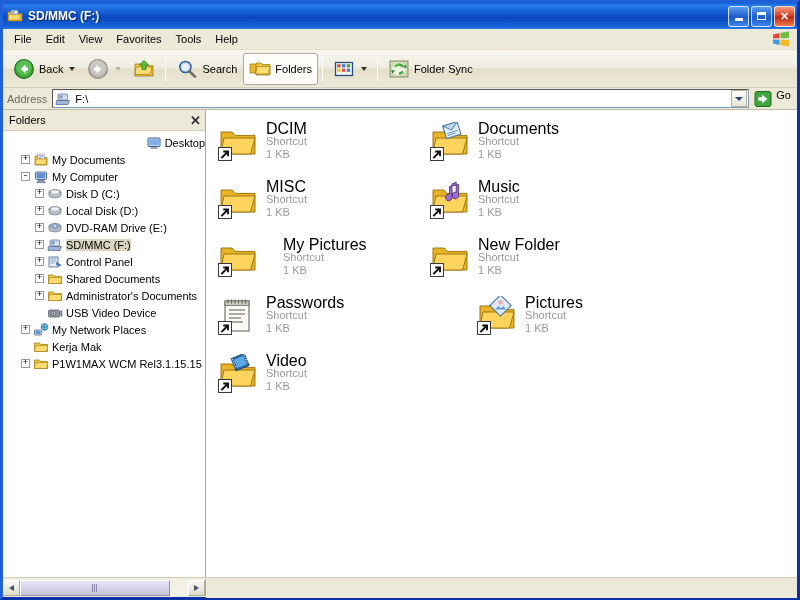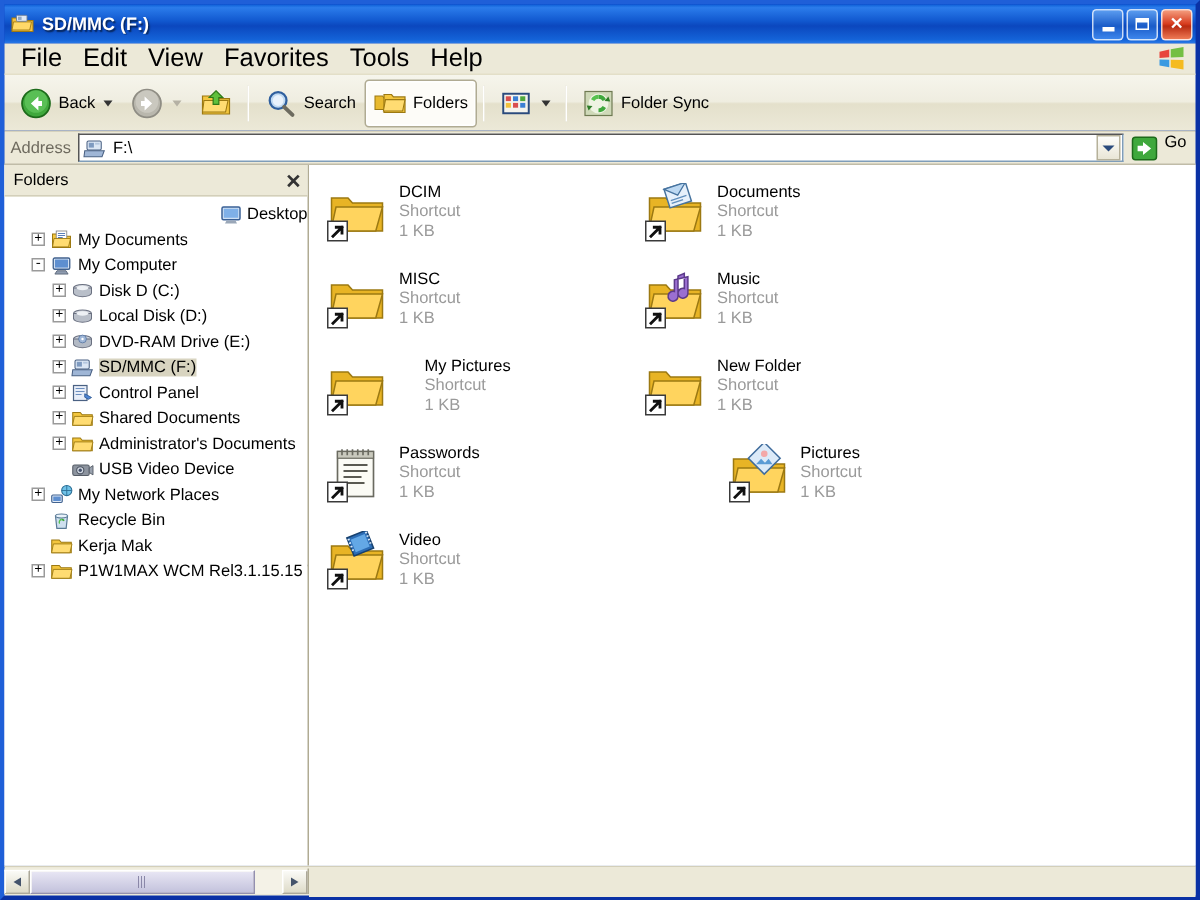--- a/index.html
+++ b/index.html
@@ -51,21 +51,21 @@
   
   .menubar {
     height: 21px; flex: 0 0 21px;
     background: #ece9d8;
     display: flex; align-items: center;
     padding-left: 4px;
     border-bottom: 1px solid #e3dfc8;
     position: relative;
   }
   .menu-item {
-    padding: 2px 7px; font-size: 17px; color: #000;
+    padding: 2px 7px; font-size: 11px; color: #000;
     white-space: nowrap;
   }
   .winflag { position: absolute; right: 6px; top: 1px; width: 20px; height: 18px; }
 
   
   .toolbar {
     height: 38px; flex: 0 0 38px;
     background: linear-gradient(180deg,#f6f5ec 0%, #efede0 48%, #e4e0cb 52%, #ece9d8 100%);
     display: flex; align-items: center;
     padding-left: 4px;
@@ -144,21 +144,21 @@
 
   
   .list-pane { flex: 1 1 auto; background: #fff; position: relative; overflow: hidden; }
   .grid { position: absolute; left: 12px; top: 10px; width: 420px; }
   .fitem {
     position: absolute; width: 200px; height: 56px;
     display: flex; align-items: flex-start; gap: 8px;
   }
   .fico { width: 40px; height: 40px; position: relative; flex: 0 0 40px; margin-top: 2px; }
   .ftext { padding-top: 2px; }
-  .fname { font-size: 11px; color: #000; line-height: 13px; white-space: nowrap; }
+  .fname { font-size: 16px; color: #000; line-height: 13px; white-space: nowrap; }
   .fmeta { font-size: 11px; color: #9a9a9a; line-height: 13px; white-space: nowrap; }
 
   
   .statusbar {
     height: 20px; flex: 0 0 20px; background: #ece9d8;
     display: flex; align-items: center;
     border-top: 1px solid #d3cfba;
   }
   .hscroll {
     width: 203px; flex: 0 0 203px; height: 17px;
@@ -491,32 +491,20 @@
                 <circle cx="11.5" cy="5" r="3.4" fill="#6fc2e8" stroke="#2c6f96" stroke-width=".7"></circle>
                 <path d="M8.2 5h6.6M11.5 1.6v6.8" stroke="#2c6f96" stroke-width=".6"></path>
               </svg>
             </span>
             <span class="tlabel">My Network Places</span>
           </div>
           <div class="tnode" style="padding-left: 18px;">
             <span class="texp blank"></span>
             <span class="tico">
               <svg width="16" height="16" viewBox="0 0 16 16">
-                <path d="M4 5h8l-.9 8.2H4.9z" fill="#cfe0ef" stroke="#5a7a96" stroke-width=".8"></path>
-                <ellipse cx="8" cy="5" rx="4" ry="1.3" fill="#e8f2fa" stroke="#5a7a96" stroke-width=".7"></ellipse>
-                <path d="M8 6.6a2.6 2.6 0 0 1 2.2 1.3l-1 .6A1.5 1.5 0 0 0 8 7.8z" fill="#3fa83c"></path>
-                <path d="M6.4 10.4A2.6 2.6 0 0 1 8 6.6v1.2a1.5 1.5 0 0 0-.9 2z" fill="#57c24f"></path>
-              </svg>
-            </span>
-            <span class="tlabel">Recycle Bin</span>
-          </div>
-          <div class="tnode" style="padding-left: 18px;">
-            <span class="texp blank"></span>
-            <span class="tico">
-              <svg width="16" height="16" viewBox="0 0 16 16">
                 <path d="M1.5 4h5l1.3 1.5H14.5V12.5h-13z" fill="#f3c63e" stroke="#9c7912" stroke-width=".7"></path>
                 <path d="M2.6 6.6h12.4L13.6 12.5H1.4z" fill="#ffdc72" stroke="#9c7912" stroke-width=".6"></path>
               </svg>
             </span>
             <span class="tlabel">Kerja Mak</span>
           </div>
           <div class="tnode" style="padding-left: 18px;">
             <span class="texp">+</span>
             <span class="tico">
               <svg width="16" height="16" viewBox="0 0 16 16">

